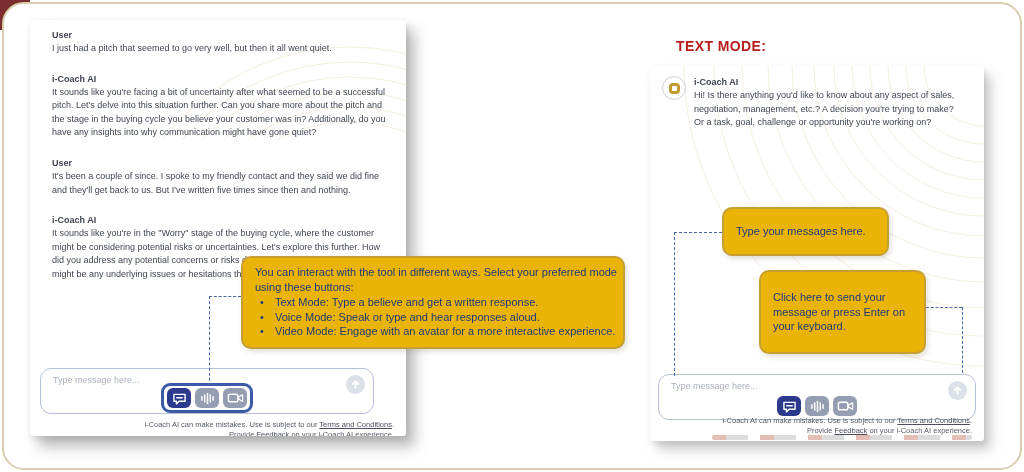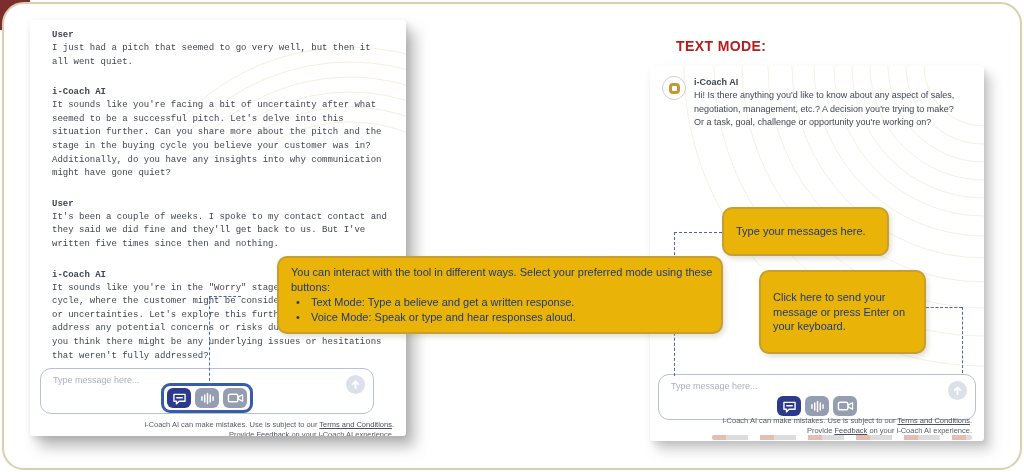--- a/index.html
+++ b/index.html
@@ -13,21 +13,21 @@
 
   
   .card { position:absolute; background:#fff; border-radius:3px; overflow:hidden; }
   .left-card  { left:26px; top:16px; width:376px; height:416px;
                 box-shadow:9px 11px 14px rgba(110,110,110,.45), 2px 3px 6px rgba(120,120,120,.25); }
   .right-card { left:646px; top:62px; width:334px; height:375px;
                 box-shadow:7px 9px 12px rgba(130,130,130,.38), 2px 3px 5px rgba(130,130,130,.2); }
   .arcs { position:absolute; top:0; right:0; pointer-events:none; }
 
   
-  .messages { position:absolute; left:22px; right:18px; top:9px; color:#3f4552;font-family:Liberation Mono, monospace; }
+  .messages { position:absolute; left:22px; right:18px; top:9px; color:#3f4552; }
   .msg { margin-bottom:17px; }
   .speaker { font-weight:bold; font-size:9px; line-height:13px; }
   .mtext { font-size:9px; line-height:13.6px; }
 
   
   .composer { position:absolute; border:1.5px solid #b6c0d6; border-radius:11px; background:#fff; }
   .left-card .composer  { left:10px; top:348px; width:334px; height:46px; }
   .right-card .composer { left:8px;  top:308px; width:318px; height:46px; }
   .composer-input { position:absolute; left:12px; top:6px; width:210px; border:none; outline:none;
                     font-family:"Liberation Sans",sans-serif; font-size:9px; color:#3f4552; background:transparent; }
@@ -58,21 +58,21 @@
   
   .ai-msg { position:absolute; left:12px; top:10px; right:18px; display:flex; gap:8px; color:#3f4552; }
   .avatar { flex:0 0 auto; width:24px; height:24px; border-radius:50%; border:1.5px solid #cfcfcf; background:#fff;
             display:flex; align-items:center; justify-content:center; }
   .avatar-ring { width:11px; height:11px; border:3px solid #c3992f; border-radius:4px; }
 
   
   .callout { position:absolute; background:#eab308; border:2px solid #c59f33; border-radius:10px;
              color:#1e3a78; font-size:11px; line-height:14.5px; z-index:6;
              box-shadow:2px 3px 5px rgba(140,130,100,.25); }
-  .callout-modes { left:237px; top:252px; width:446px; padding:7px 4px 8px 12px;margin-left:36px; }
+  .callout-modes { left:237px; top:252px; width:384px; padding:7px 4px 8px 12px; }
   .callout-modes ul { list-style:none; margin-top:1px; }
   .callout-modes li { position:relative; padding-left:20px; }
   .callout-modes li::before { content:"\2022"; position:absolute; left:5px; }
   .callout-type { left:718px; top:203px; width:167px; height:49px; padding:15px 12px; }
   .callout-send { left:755px; top:266px; width:167px; padding:18px 12px; }
 
   
   .conn { position:absolute; z-index:5; }
   .conn.h { border-top:1.5px dashed #4a67a5; }
   .conn.v { border-left:1.5px dashed #4a67a5; }
@@ -107,21 +107,21 @@
         <div class="msg">
           <div class="speaker">User</div>
           <div class="mtext">I just had a pitch that seemed to go very well, but then it all went quiet.</div>
         </div>
         <div class="msg">
           <div class="speaker">i-Coach AI</div>
           <div class="mtext">It sounds like you're facing a bit of uncertainty after what seemed to be a successful pitch. Let's delve into this situation further. Can you share more about the pitch and the stage in the buying cycle you believe your customer was in? Additionally, do you have any insights into why communication might have gone quiet?</div>
         </div>
         <div class="msg">
           <div class="speaker">User</div>
-          <div class="mtext">It's been a couple of weeks. I spoke to my contact contact and they said we did fine and they'll get back to us. But I've written five times since then and nothing.</div>
+          <div class="mtext">It's been a couple of since. I spoke to my friendly contact and they said we did fine and they'll get back to us. But I've written five times since then and nothing.</div>
         </div>
         <div class="msg">
           <div class="speaker">i-Coach AI</div>
           <div class="mtext">It sounds like you're in the "Worry" stage of the buying cycle, where the customer might be considering potential risks or uncertainties. Let's explore this further. How did you address any potential concerns or risks during the pitch? Do you think there might be any underlying issues or hesitations that weren't fully addressed?</div>
         </div>
       </div>
 
       <div class="composer">
         <input class="composer-input" placeholder="Type message here..." style="">
         <button class="send-btn">
@@ -235,20 +235,21 @@
     <div class="conn h conn-r1-h"></div>
     <div class="conn v conn-r1-v"></div>
     <div class="conn h conn-r2-h"></div>
     <div class="conn v conn-r2-v"></div>
 
     <div class="callout callout-modes">
       <div>You can interact with the tool in different ways. Select your preferred mode using these buttons:</div>
       <ul>
         <li>Text Mode: Type a believe and get a written response.</li>
         <li>Voice Mode: Speak or type and hear responses aloud.</li>
+        <li>Video Mode: Engage with an avatar for a more interactive experience.</li>
       </ul>
     </div>
 
     <div class="callout callout-type">Type your messages here.</div>
 
     <div class="callout callout-send">Click here to send your message or press Enter on your keyboard.</div>
 
   </div>
 </div>
 

